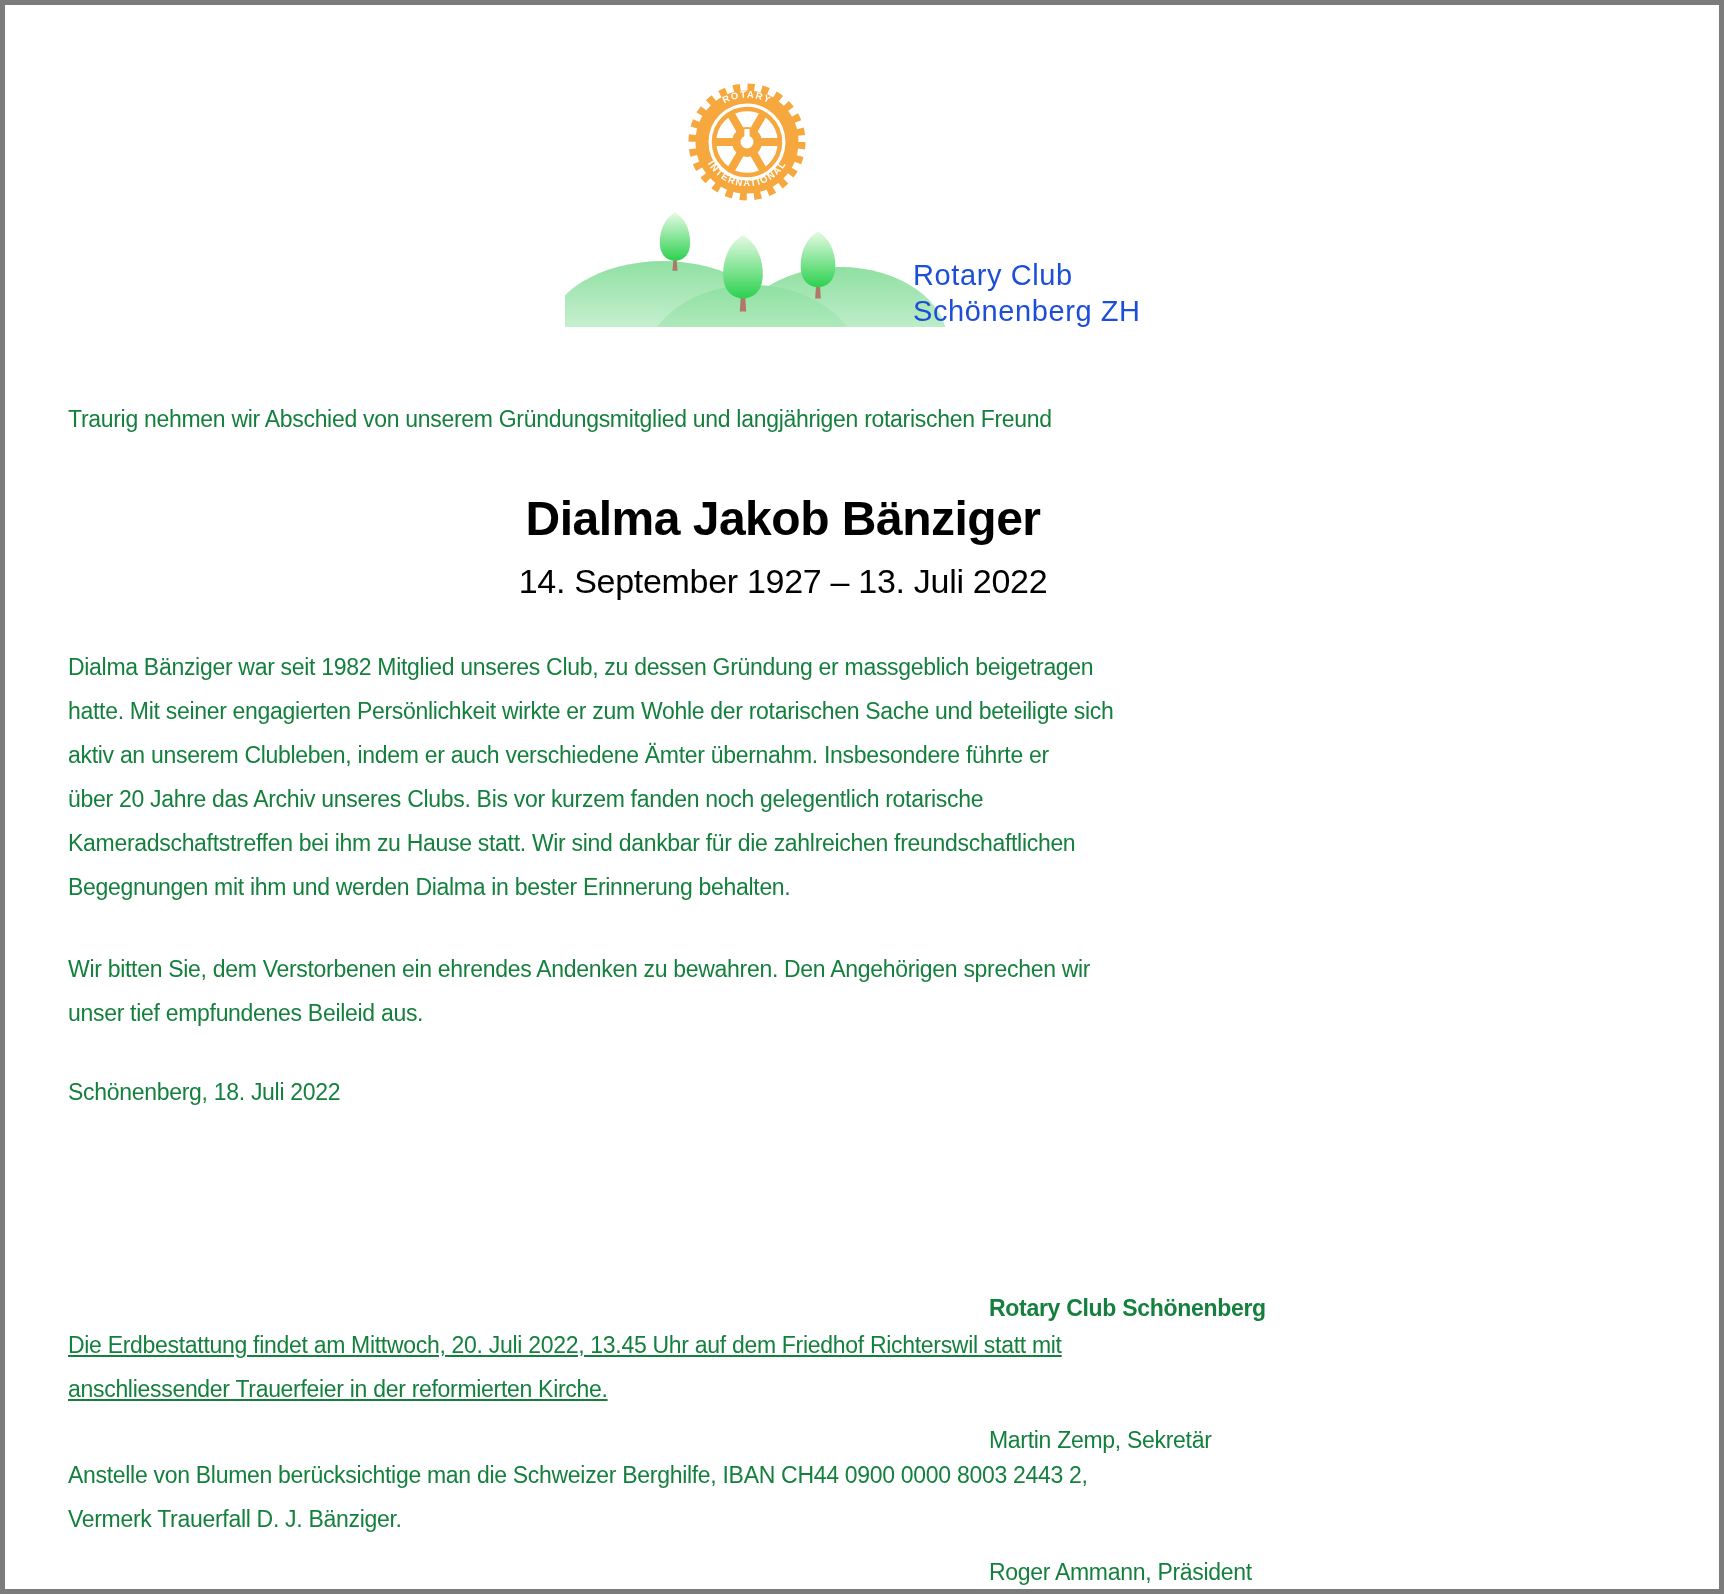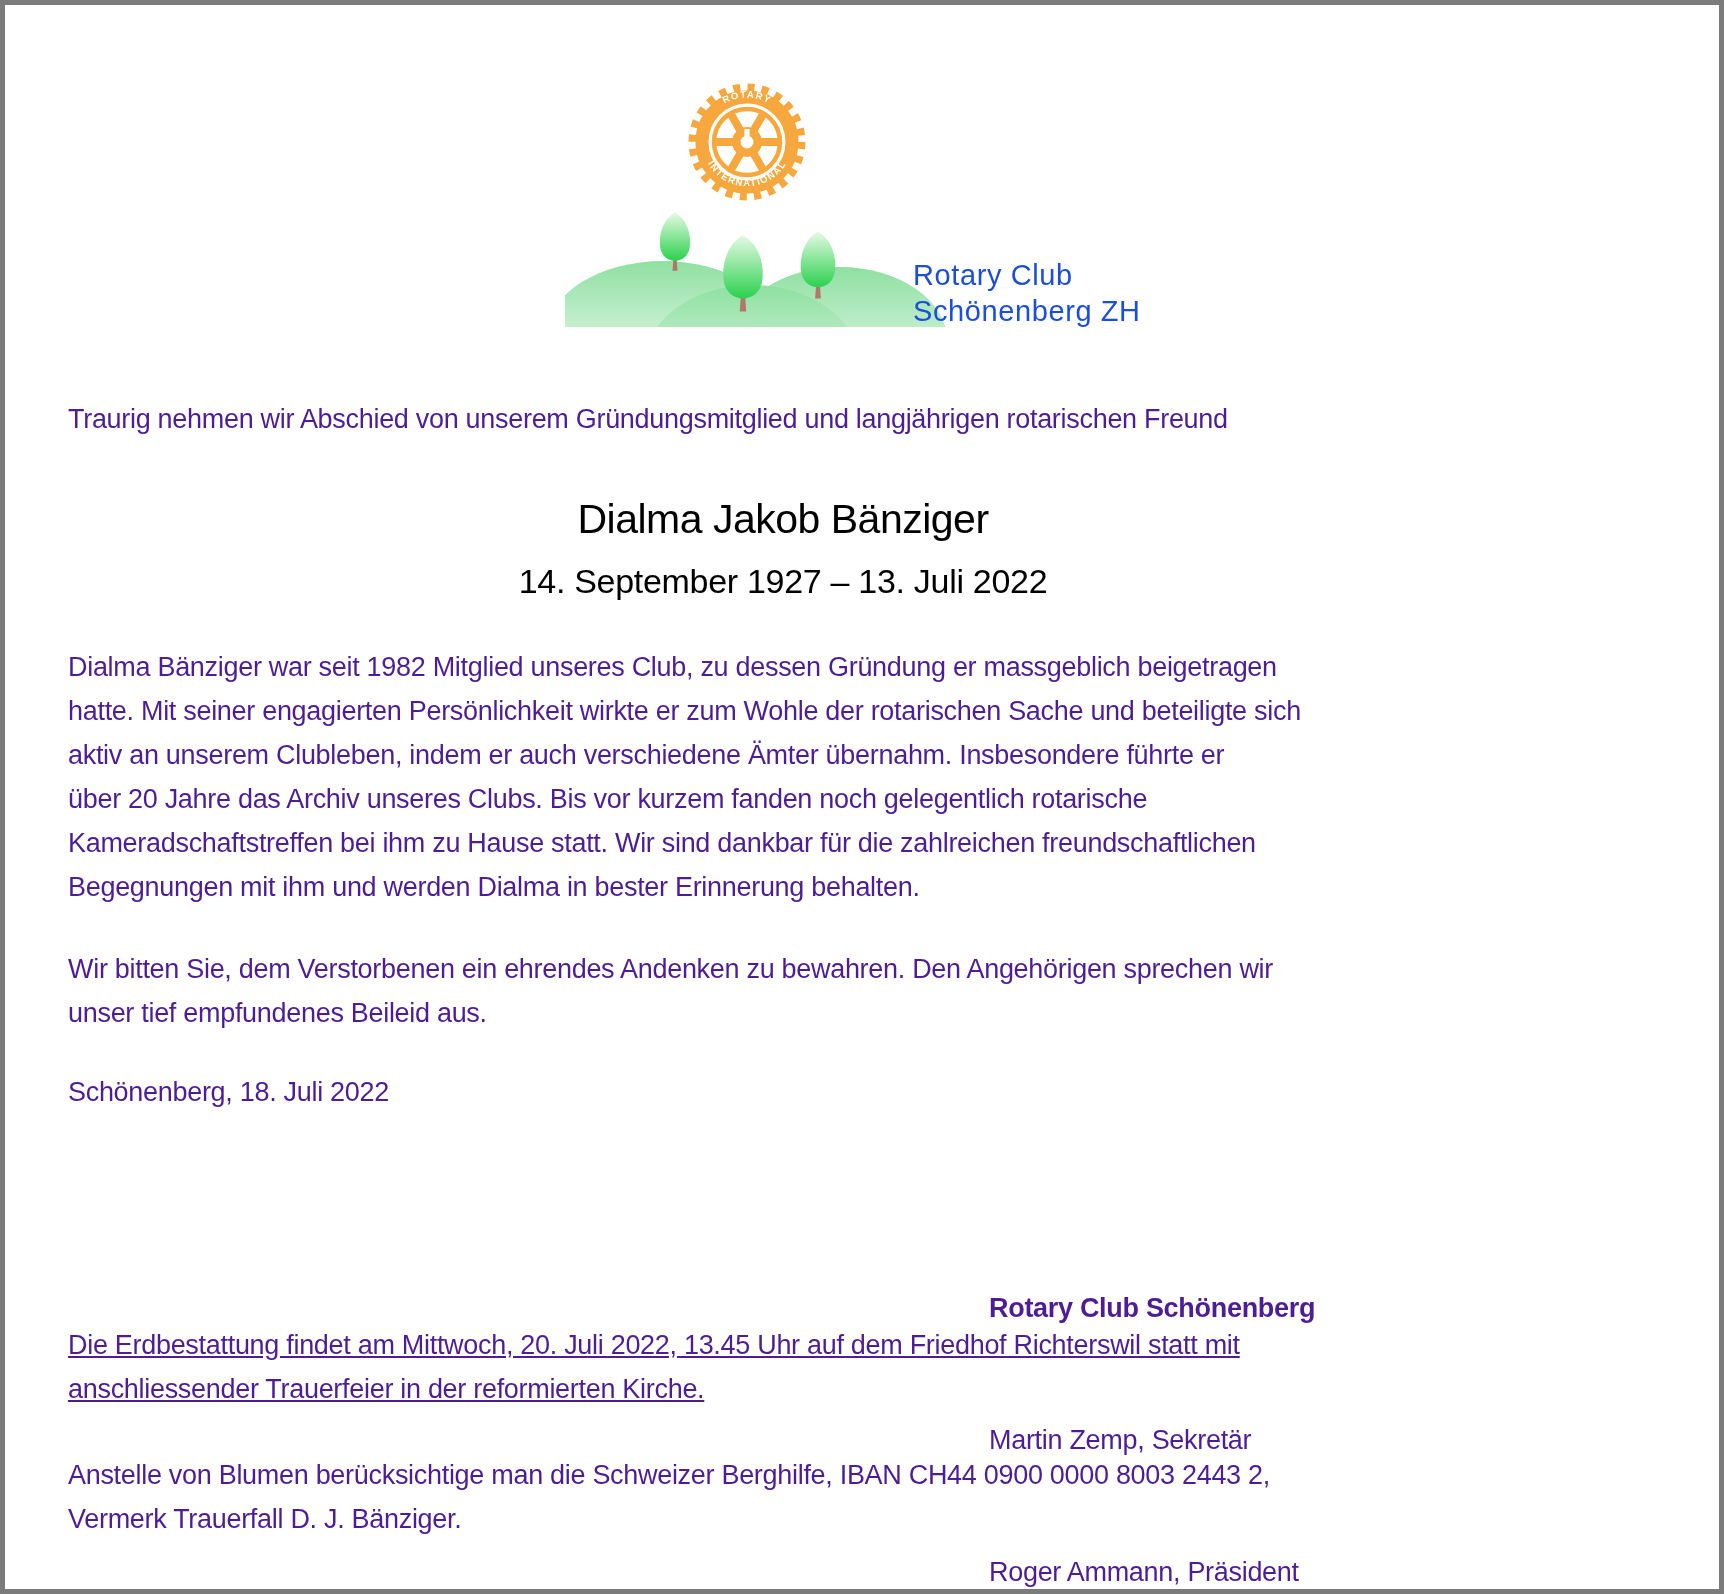--- a/index.html
+++ b/index.html
@@ -8,31 +8,31 @@
     width:1724px;height:1594px;
     box-sizing:border-box;
     background:#ffffff;
     border:5px solid #7b7b7b;
     font-family:"Liberation Sans", sans-serif;
     color:#000;
     overflow:hidden;
   }
   .abs{position:absolute;}
   .body-text{
-    font-size:27px;
+    font-size:23px;
     line-height:44px;
     letter-spacing:-0.3px;
     white-space:pre;
-    color:#4c1d95;
+    color:#15803d;
   }
   .intro{left:63px;top:392px;}
   .title-wrap{left:0;top:486px;width:1556px;text-align:center;}
   .deceased-name{
-    font-size:41px;
-    font-weight:normal;
+    font-size:48px;
+    font-weight:bold;
     letter-spacing:-0.5px;
     line-height:56px;
     white-space:pre;
   }
   .dates-wrap{left:0;top:556px;width:1556px;text-align:center;}
   .life-dates{font-size:34px;line-height:40px;letter-spacing:-0.3px;white-space:pre;}
   .tribute{left:63px;top:640px;}
   .condolence{left:63px;top:942px;}
   .place-date{left:63px;top:1065px;}
   .signature{left:984px;top:1150px;}

